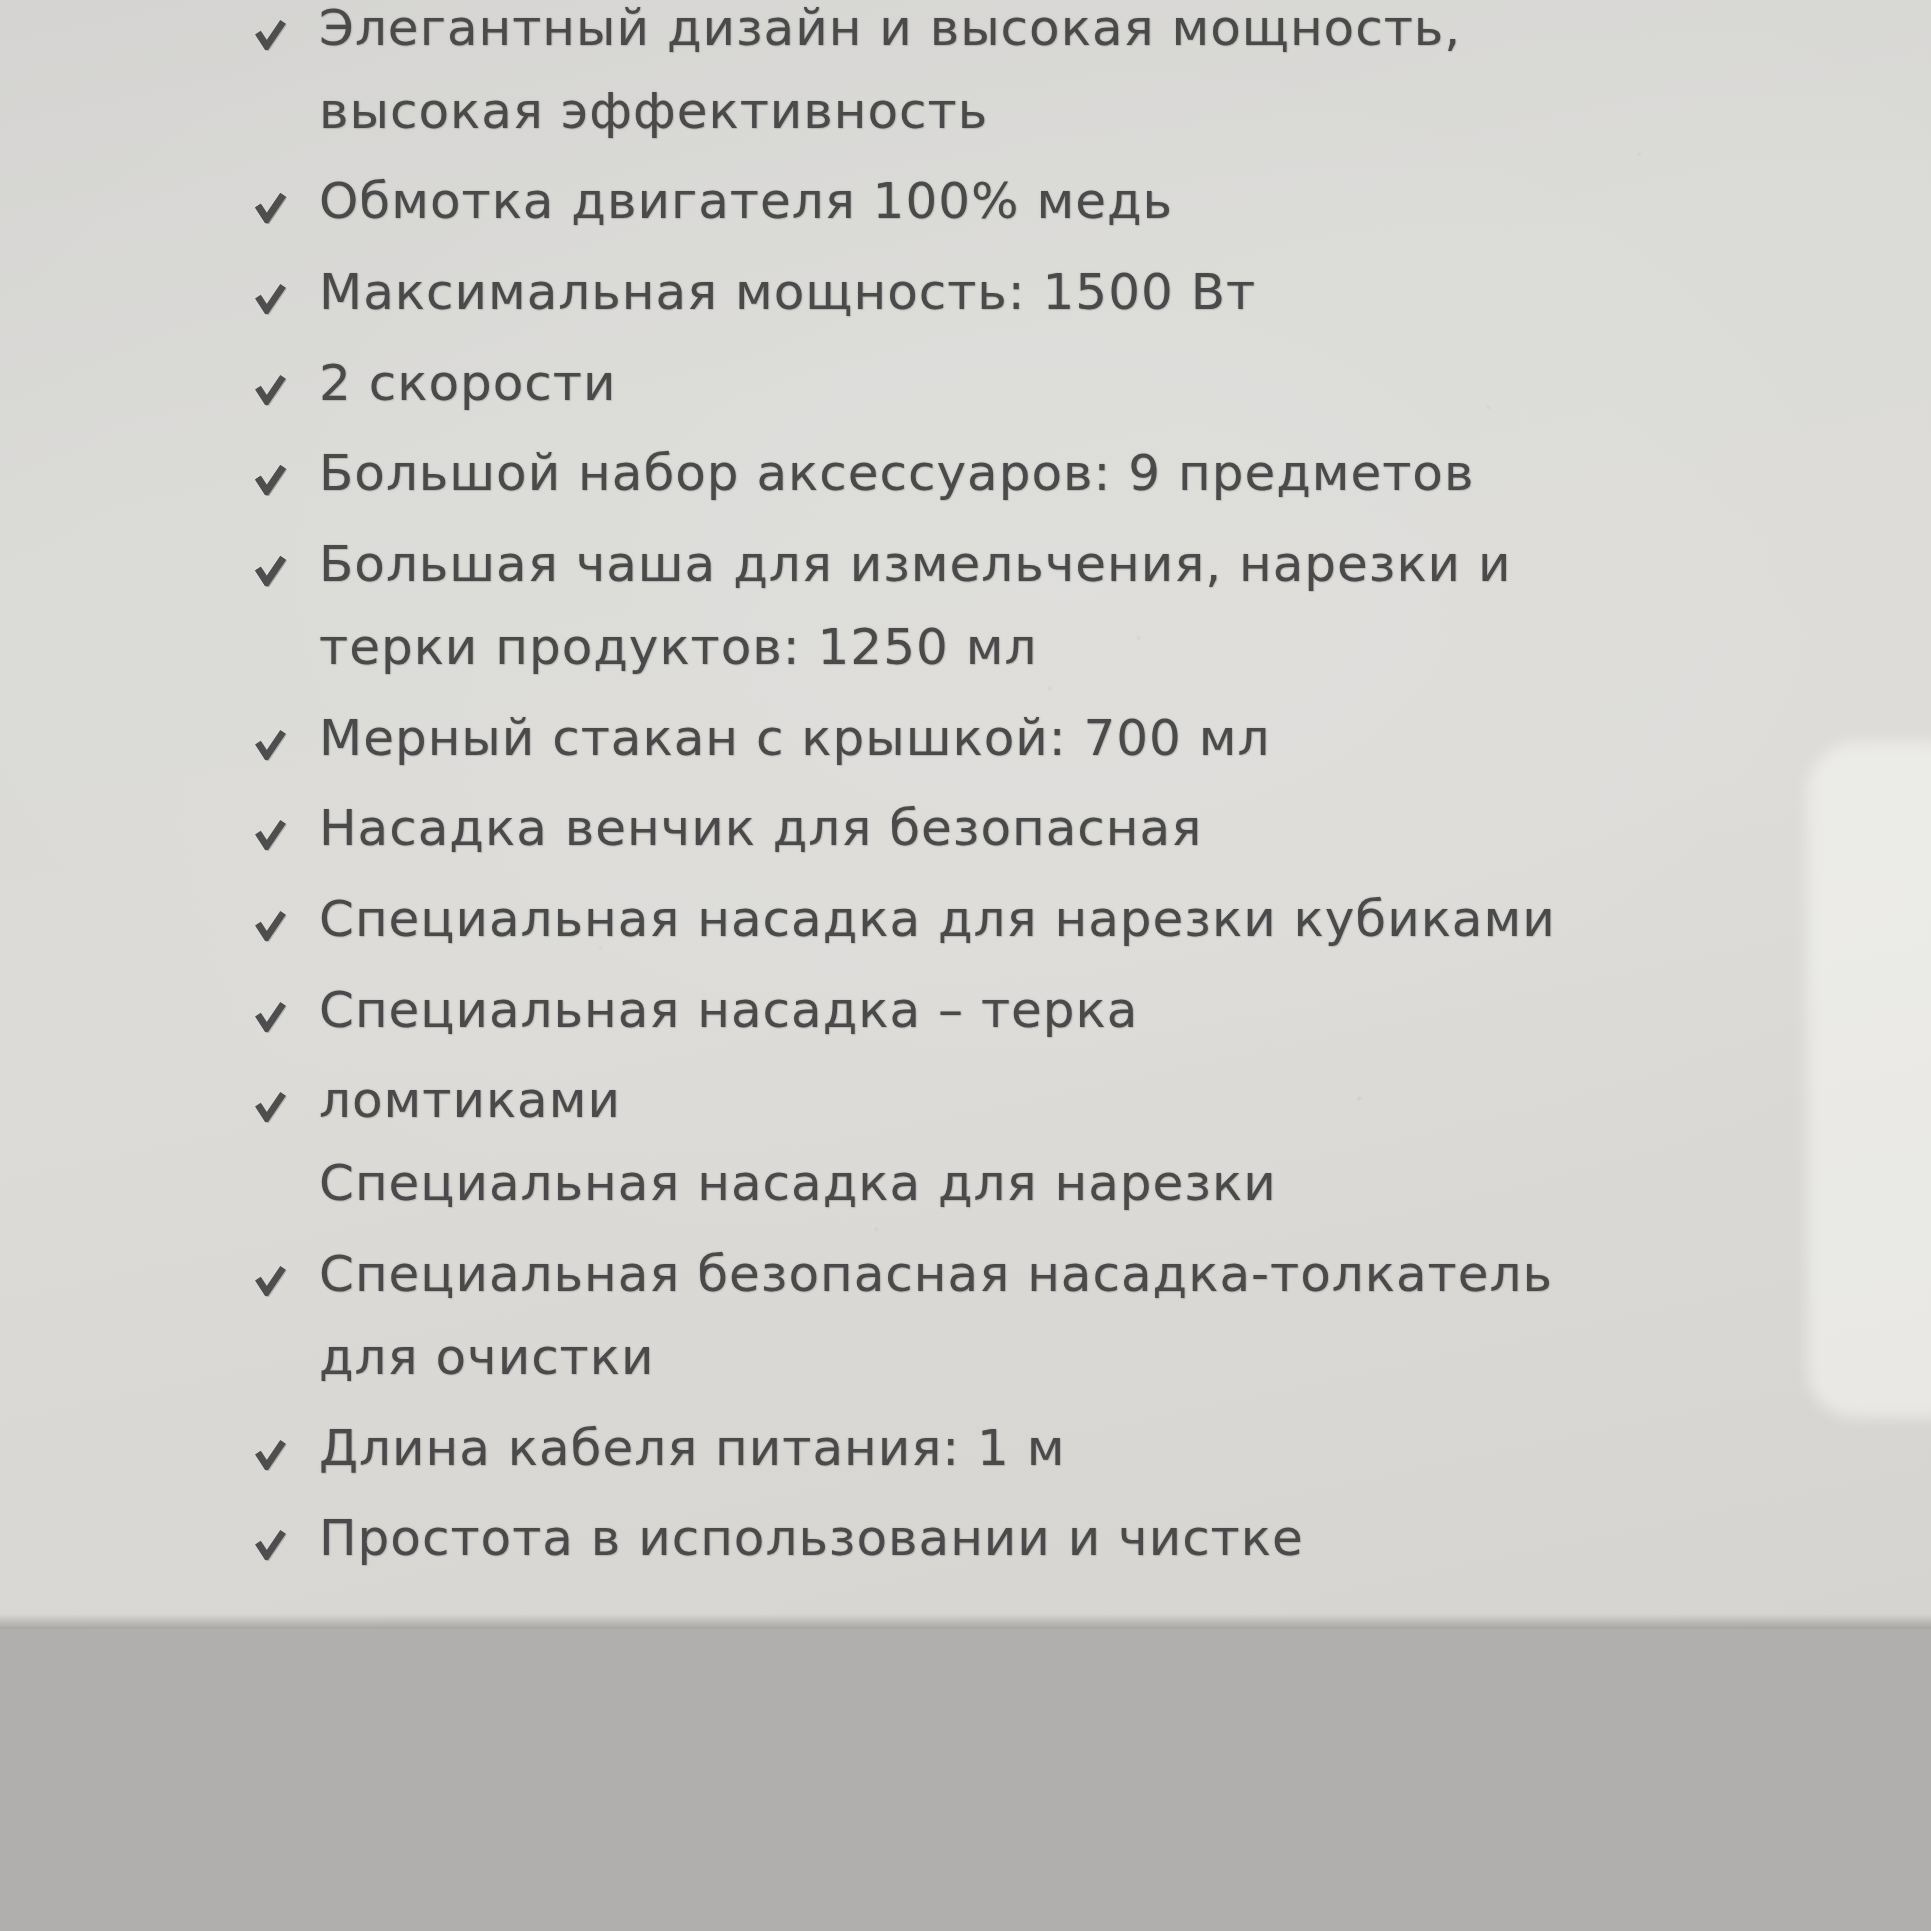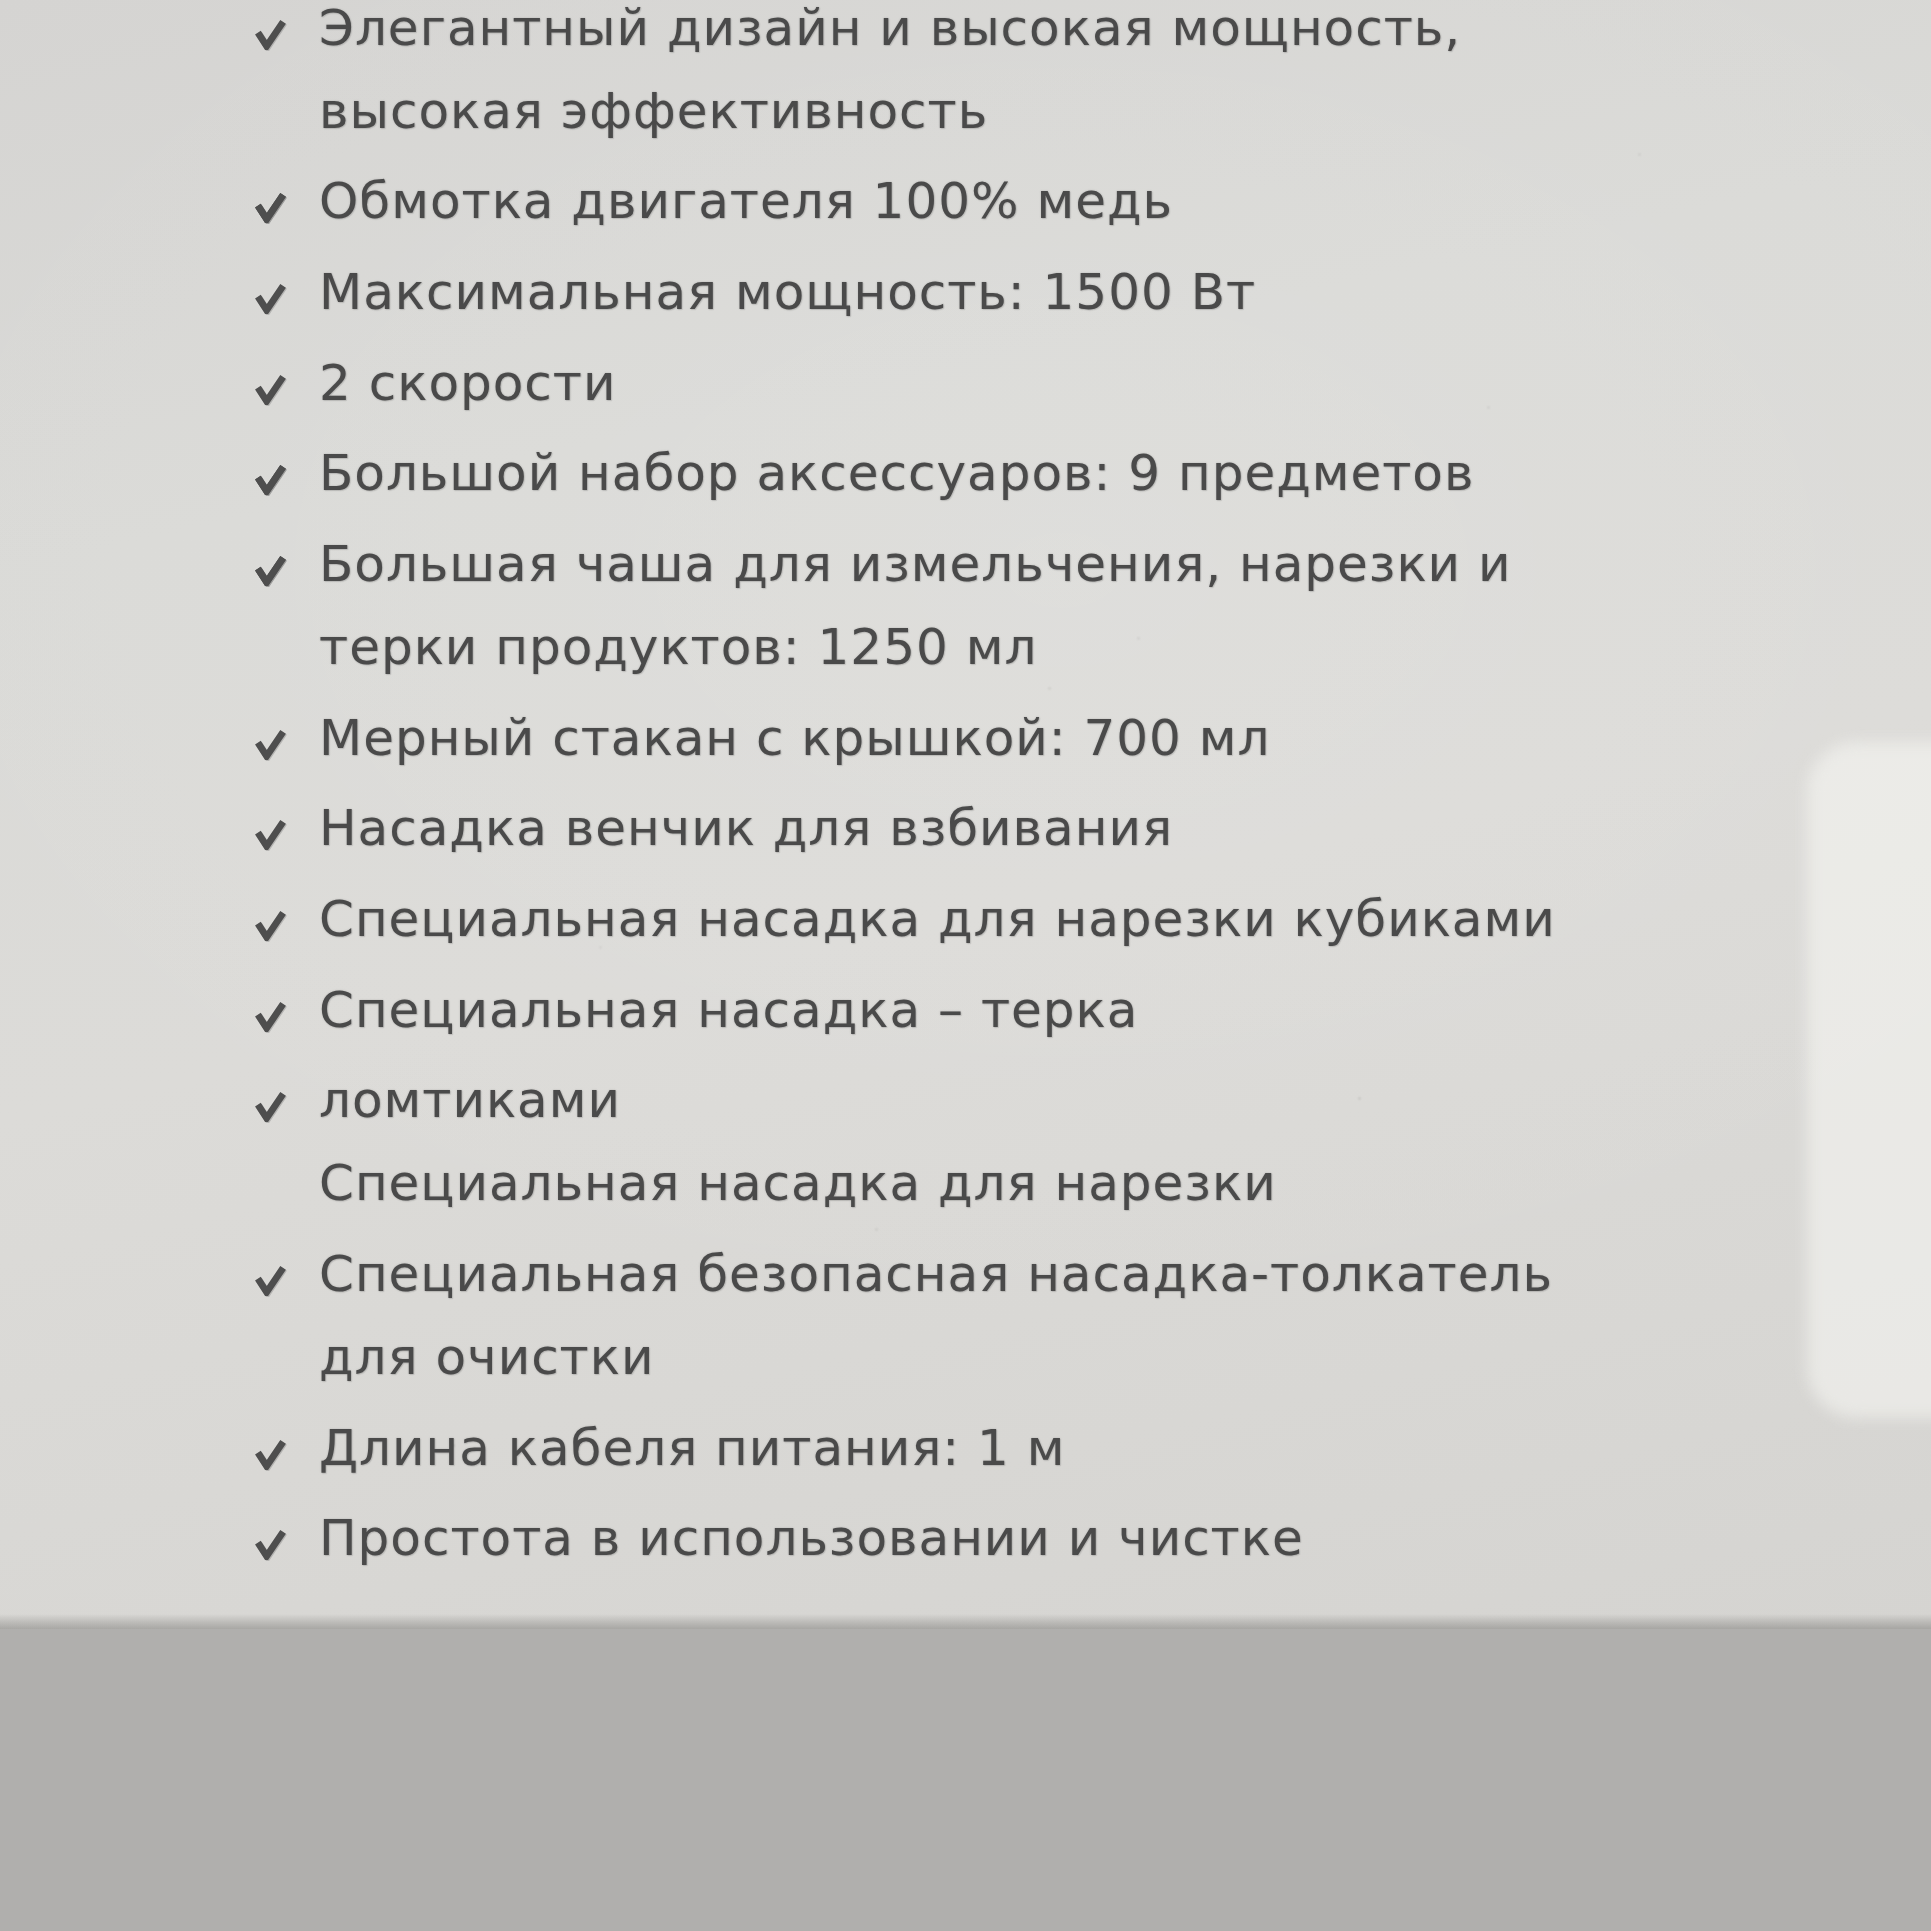--- a/index.html
+++ b/index.html
@@ -183,21 +183,21 @@
     </span>
     <span class="lines"><span class="line">Мерный стакан с крышкой: 700 мл</span></span>
   </li>
 
   <li class="feature">
     <span class="check">
       <svg width="33" height="31" viewBox="0 0 34 32" aria-hidden="true">
         <path d="M4 14 L13 28 L30 3" fill="none" stroke="#4e4e4e" stroke-width="7" stroke-linecap="butt" stroke-linejoin="miter"></path>
       </svg>
     </span>
-    <span class="lines"><span class="line">Насадка венчик для взбивания</span></span>
+    <span class="lines"><span class="line">Насадка венчик для безопасная</span></span>
   </li>
 
   <li class="feature">
     <span class="check">
       <svg width="33" height="31" viewBox="0 0 34 32" aria-hidden="true">
         <path d="M4 14 L13 28 L30 3" fill="none" stroke="#4e4e4e" stroke-width="7" stroke-linecap="butt" stroke-linejoin="miter"></path>
       </svg>
     </span>
     <span class="lines"><span class="line">Специальная насадка для нарезки кубиками</span></span>
   </li>

